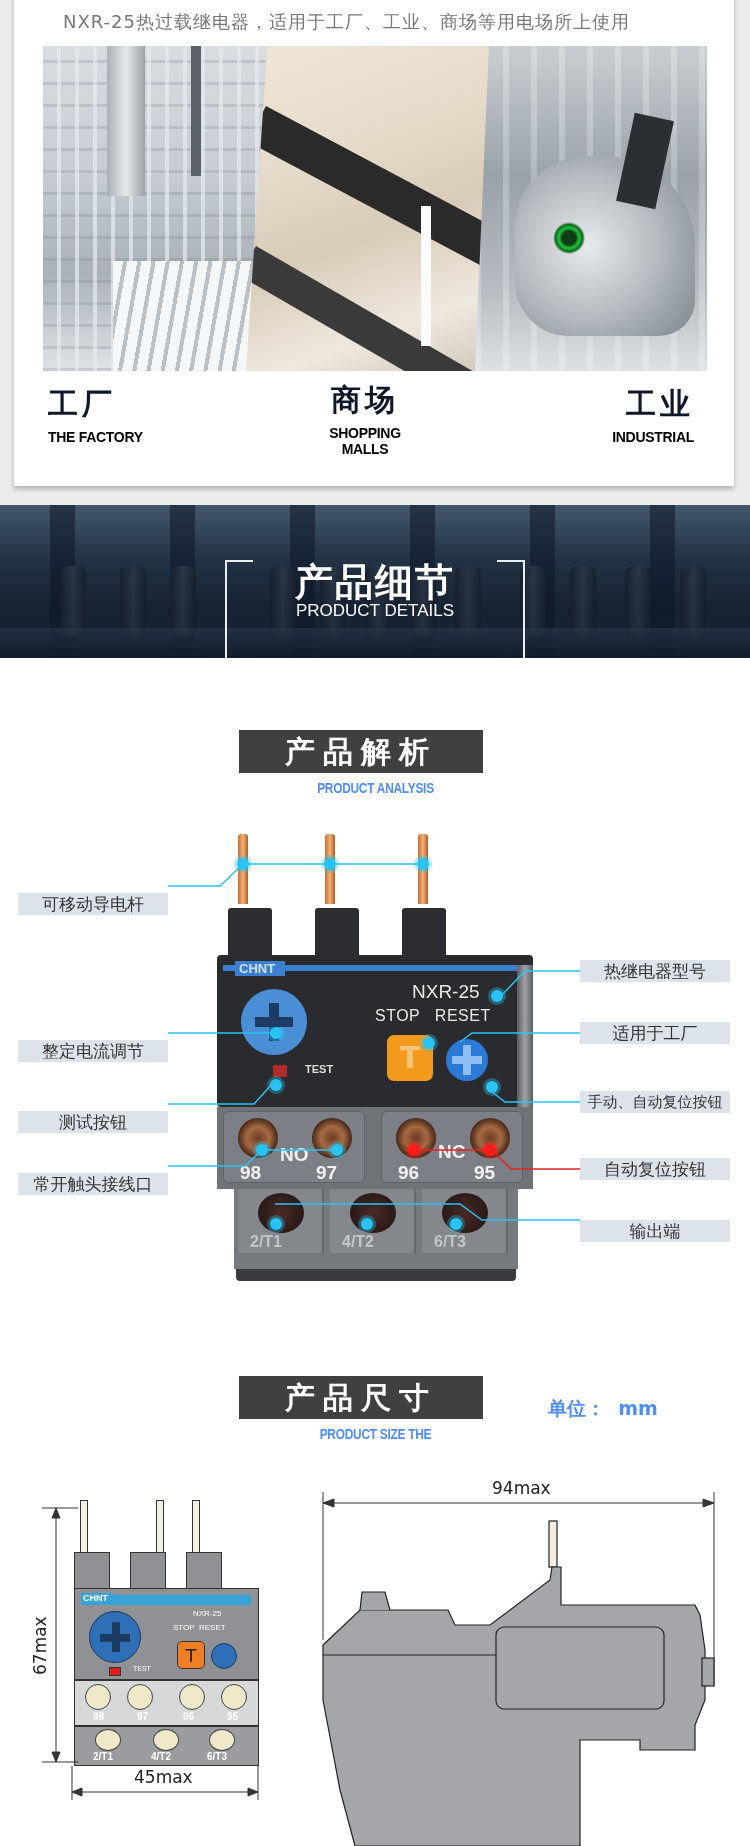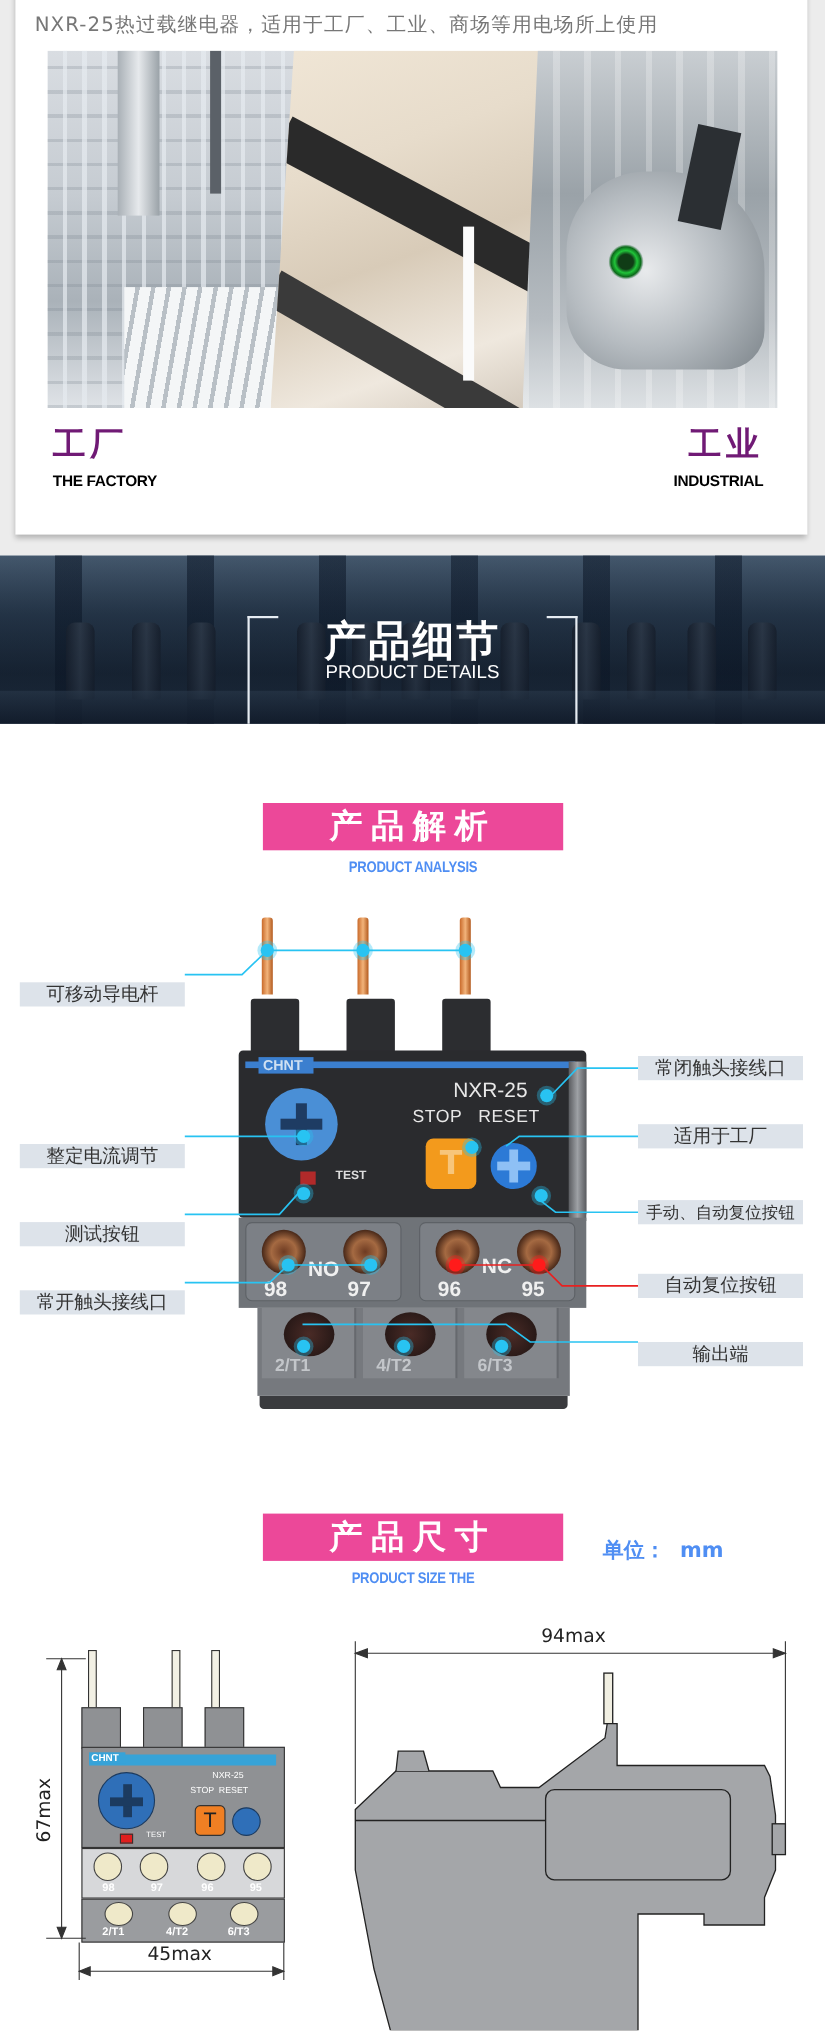--- a/index.html
+++ b/index.html
@@ -1,21 +1,21 @@
 <!DOCTYPE html>
 <html><head>
 <meta charset="utf-8">
 <style>
   * { box-sizing: border-box; margin: 0; padding: 0; }
   body { width: 750px; height: 1846px; background: #fff; font-family: "DejaVu Sans", sans-serif; position: relative; overflow: hidden; }
 
   
   .app-wrap { position: absolute; left: 0; top: 0; width: 750px; height: 505px; background: #ececec; }
   .app-card { position: absolute; left: 14px; top: -10px; width: 720px; height: 496px; background: #fff; box-shadow: 0 3px 5px rgba(0,0,0,0.25); }
-  .app-caption { position: absolute; left: 0; top: 10px; width: 630px; text-align: center; font-size: 18px; color: #777; letter-spacing: 1px; font-family: "DejaVu Sans", sans-serif; }
+  .app-caption { position: absolute; left: 0; top: 10px; width: 630px; text-align: right; font-size: 18px; color: #777; letter-spacing: 1px; font-family: "DejaVu Sans", sans-serif; }
   .photos { position: absolute; left: 43px; top: 46px; width: 664px; height: 325px; }
   .photo { position: absolute; top: 0; height: 325px; }
   .photo.p1 { left: 0; width: 240px; clip-path: polygon(0 0, 100% 0, 92% 100%, 0 100%);
     background:
       repeating-linear-gradient(90deg, rgba(255,255,255,0.0) 0 14px, rgba(230,235,240,0.7) 14px 18px),
       repeating-linear-gradient(0deg, rgba(120,130,140,0.25) 0 3px, rgba(0,0,0,0) 3px 22px),
       linear-gradient(180deg, #d9dde2 0%, #c6ccd2 40%, #aab2b9 70%, #dfe3e7 100%); }
   .photo.p1 .stack { position: absolute; left: 64px; top: 0; width: 38px; height: 150px; background: linear-gradient(90deg,#a9b0b6,#e6e9ec,#9aa2a8); }
   .photo.p1 .stack2 { position: absolute; left: 148px; top: 0; width: 10px; height: 130px; background: #5b6168; }
   .photo.p1 .pipes { position: absolute; left: 70px; bottom: 0; width: 150px; height: 110px; background: repeating-linear-gradient(100deg,#f4f6f7 0 10px,#b9c0c6 10px 14px); }
@@ -25,41 +25,41 @@
   .photo.p2 .esc2 { position: absolute; left: 10px; top: 200px; width: 260px; height: 34px; background: #3a3a3a; transform: rotate(30deg); transform-origin: left top; }
   .photo.p2 .pillar { position: absolute; left: 175px; top: 160px; width: 10px; height: 140px; background: #fbfbfb; }
   .photo.p3 { left: 432px; width: 232px; clip-path: polygon(6% 0, 100% 0, 100% 100%, 0 100%);
     background:
       repeating-linear-gradient(90deg, rgba(255,255,255,0.25) 0 6px, rgba(0,0,0,0) 6px 28px),
       linear-gradient(180deg, #c9ced2 0%, #9aa2a8 40%, #b6bcc1 75%, #dde1e4 100%); }
   .photo.p3 .engine { position: absolute; left: 40px; top: 110px; width: 180px; height: 180px; border-radius: 40% 50% 20% 30%; background: radial-gradient(circle at 40% 50%, #e8eaec 0%, #b5bbc0 50%, #7d858b 100%); }
   .photo.p3 .ring { position: absolute; left: 78px; top: 176px; width: 32px; height: 32px; border-radius: 50%; background: radial-gradient(circle, #103c16 30%, #21c43a 45%, #0c6a1a 60%, #c8ced2 70%); }
   .photo.p3 .dark { position: absolute; left: 150px; top: 70px; width: 40px; height: 90px; background: #2b2f33; transform: rotate(12deg); }
   .app-label { position: absolute; top: 384px; }
-  .app-label .cn { font-size: 30px; font-weight: bold; color: #701a75; letter-spacing: 4px; font-family: "DejaVu Sans", sans-serif; }
+  .app-label .cn { font-size: 30px; font-weight: bold; color: #0f172a; letter-spacing: 4px; font-family: "DejaVu Sans", sans-serif; }
   .app-label .en { font-size: 14px; font-weight: bold; color: #000000; margin-top: 4px; font-family: "Liberation Sans", sans-serif; letter-spacing: -0.3px; }
   .lbl-factory { left: 48px; }
   .lbl-mall { left: 306px; text-align: center; width: 118px; top: 380px; }
   .lbl-industrial { right: 56px; text-align: right; }
 
   
   .banner { position: absolute; left: 0; top: 505px; width: 750px; height: 153px; overflow: hidden;
     background:
       repeating-linear-gradient(90deg, rgba(0,0,0,0) 0 50px, rgba(10,20,35,0.55) 50px 75px, rgba(0,0,0,0) 75px 120px),
       linear-gradient(180deg, #50657a 0%, #2d3f52 35%, #1e2b3a 70%, #2e3f52 100%); }
   .banner .shade { position: absolute; left: 0; top: 0; width: 100%; height: 100%; background: linear-gradient(180deg, rgba(20,35,55,0.2), rgba(10,20,35,0.55)); }
   .banner .gate { position: absolute; bottom: 22px; width: 26px; height: 70px; border-radius: 8px 8px 2px 2px; background: linear-gradient(90deg,#1c2430,#3a4655,#1c2430); }
   .banner .floor { position: absolute; left: 0; bottom: 0; width: 100%; height: 30px; background: linear-gradient(180deg, rgba(70,90,110,0.6), rgba(25,35,50,0.9)); }
   .bracket-l { position: absolute; left: 225px; top: 55px; width: 28px; height: 124px; border: 2px solid #e6ecf2; border-right: none; }
   .bracket-r { position: absolute; left: 497px; top: 55px; width: 28px; height: 124px; border: 2px solid #e6ecf2; border-left: none; }
   .banner-cn { position: absolute; left: 0; width: 750px; top: 52px; text-align: center; font-size: 38px; font-weight: bold; color: #fff; letter-spacing: 2px; }
   .banner-en { position: absolute; left: 0; width: 750px; top: 96px; text-align: center; font-size: 17px; font-weight: normal; color: #fff; font-family: "Liberation Sans", sans-serif; }
 
   
-  .sec-head { position: absolute; left: 239px; width: 273px; height: 43px; background: #ec4899; color: #fff; text-align: center; font-size: 30px; font-weight: bold; line-height: 43px; letter-spacing: 8px; }
+  .sec-head { position: absolute; left: 239px; width: 244px; height: 43px; background: #404040; color: #fff; text-align: center; font-size: 30px; font-weight: bold; line-height: 43px; letter-spacing: 8px; }
   .sec-sub { position: absolute; left: 239px; width: 273px; text-align: center; font-size: 14px; font-weight: bold; color: #4f8ef3; font-family: "Liberation Sans", sans-serif; letter-spacing: -0.3px; transform: scaleX(0.85); }
   .unit { position: absolute; left: 548px; top: 1396px; font-size: 19px; font-weight: bold; color: #4f8ef3; }
 
   
   .diagram { position: absolute; left: 0; top: 820px; width: 750px; height: 500px; }
   .callout { position: absolute; background: #dde3ea; color: #333; font-size: 17px; text-align: center; height: 22px; line-height: 22px; }
   .callout.left { left: 18px; width: 150px; margin-top: 18px; }
   .callout.right { left: 580px; width: 150px; }
   .rod { position: absolute; width: 10px; height: 70px; background: linear-gradient(90deg,#c96a2a,#f2b37a,#b35a1e); border-radius: 3px 3px 0 0; }
   .rod-base { position: absolute; width: 44px; height: 50px; background: #2c2d30; border-radius: 3px 3px 0 0; }
@@ -142,20 +142,24 @@
       <div class="engine"></div>
         <div class="dark"></div>
         <div class="ring"></div>
     </div>
   </div>
 
   <div class="app-label lbl-factory">
     <div class="cn">工厂</div>
     <div class="en">THE FACTORY</div>
   </div>
+  <div class="app-label lbl-mall">
+    <div class="cn">商场</div>
+    <div class="en">SHOPPING MALLS</div>
+  </div>
   <div class="app-label lbl-industrial">
     <div class="cn">工业</div>
     <div class="en">INDUSTRIAL</div>
   </div>
 </div>
 
 <div class="banner">
   <div class="gate" style="left:60px"></div>
     <div class="gate" style="left:120px"></div>
   <div class="gate" style="left:170px"></div>
@@ -263,21 +267,21 @@
   <div class="dot red" style="left:484px; top:324px"></div>
   <div class="dot" style="left:270px; top:398px"></div>
   <div class="dot" style="left:361px; top:398px"></div>
   <div class="dot" style="left:450px; top:398px"></div>
 
   <div class="callout left" style="top:55px">可移动导电杆</div>
   <div class="callout left" style="top:202px">整定电流调节</div>
   <div class="callout left" style="top:273px">测试按钮</div>
   <div class="callout left" style="top:335px">常开触头接线口</div>
 
-  <div class="callout right" style="top:140px">常闭触头接线口</div>
+  <div class="callout right" style="top:140px">热继电器型号</div>
   <div class="callout right" style="top:202px">适用于工厂</div>
   <div class="callout right" style="top:271px; font-size:15px">手动、自动复位按钮</div>
   <div class="callout right" style="top:338px">自动复位按钮</div>
   <div class="callout right" style="top:400px">输出端</div>
 </div>
 
 <div class="sec-head" style="top:1376px">产品尺寸</div>
 <div class="sec-sub" style="top:1426px">PRODUCT SIZE THE</div>
 <div class="unit" style="white-space:pre">单位：  mm</div>
 

